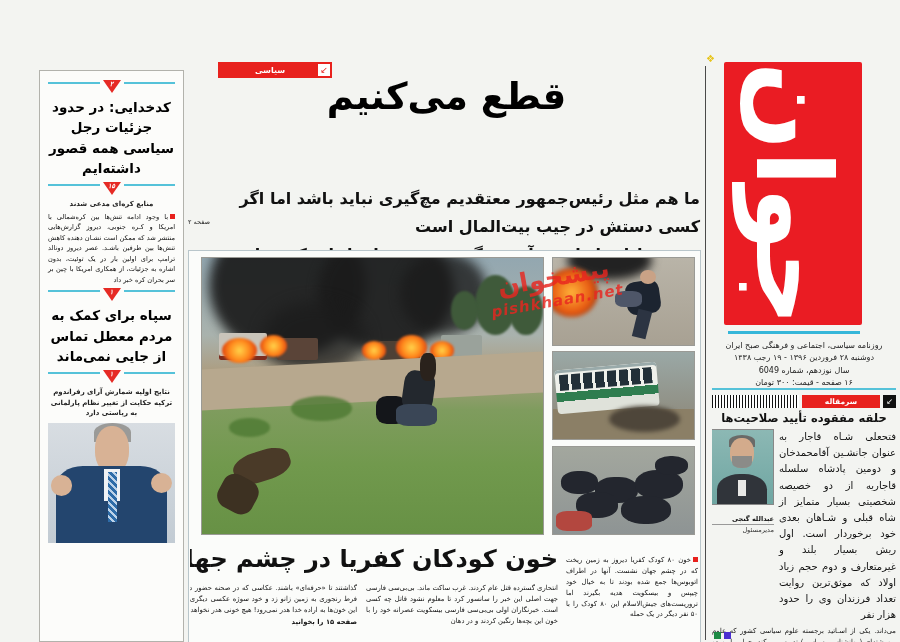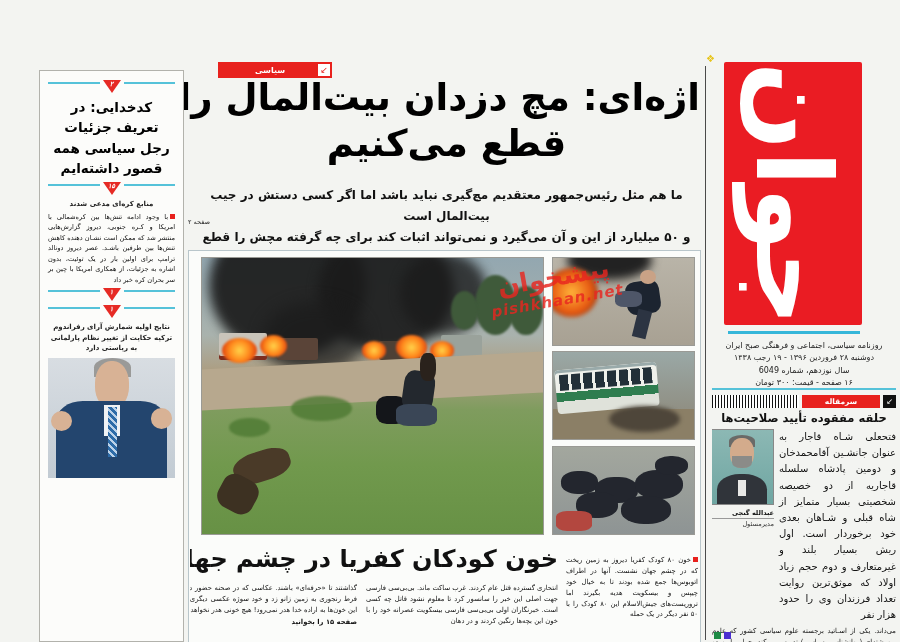--- a/index.html
+++ b/index.html
@@ -28,36 +28,36 @@
   .ed-top{display:flex;gap:5px;}
   .ed-lead{flex:1;font-size:10px;line-height:1.62;text-align:justify;}
   .author{width:62px;flex:0 0 auto;font-size:6.5px;text-align:right;}
   .auth-photo{position:relative;width:62px;height:74px;background:linear-gradient(180deg,#8cb8b4,#6fa6a2);
         border:1px solid #888;overflow:hidden;}
   .ap-suit{position:absolute;left:6px;bottom:-4px;width:50px;height:34px;background:#30343a;border-radius:45% 45% 0 0;}
   .ap-shirt{position:absolute;left:27px;bottom:8px;width:8px;height:16px;background:#e8e8e6;}
   .ap-head{position:absolute;left:19px;top:8px;width:24px;height:30px;background:#d3ab8c;border-radius:46%;}
   .ap-hair{position:absolute;left:18px;top:5px;width:26px;height:12px;background:#6a6a68;border-radius:50% 50% 0 0;}
   .ap-beard{position:absolute;left:21px;top:26px;width:20px;height:12px;background:#8b8b88;border-radius:0 0 45% 45%;}
-  .auth-name{font-weight:bold;border-bottom:1px solid #999;padding:4px 0 1px;}
+  .auth-name{font-weight:bold;border-bottom:1px solid #999;padding:10px 0 1px;}
   .auth-role{padding-top:1px;color:#333;}
   .ed-body{font-size:6.8px;line-height:1.62;text-align:justify;margin-top:3px;}
   .ed-squares{position:absolute;bottom:3px;left:2px;display:flex;gap:3px;}
   .sq{width:7px;height:7px;display:inline-block;}
   .sq-blue{background:#4b2fd0;} .sq-green{background:#1d8a44;}
 
   
   .tag{left:218px;top:62px;width:114px;height:16px;background:#e8211d;display:flex;align-items:center;}
   .tag-icon{width:12px;height:12px;background:#fff;color:#e8211d;font-size:9px;line-height:12px;
         text-align:center;margin:0 2px;flex:0 0 auto;}
   .tag-label{flex:1;color:#fff;font-size:8px;font-weight:bold;text-align:center;padding-left:6px;}
   .headline{left:193px;top:74px;width:507px;text-align:center;font-weight:bold;color:#000;}
   .headline .h1a{font-size:37px;line-height:1.28;letter-spacing:-1px;white-space:nowrap;}
   .headline .h1b{font-size:37px;line-height:1.25;letter-spacing:-1px;}
-  .subhead{left:193px;top:185px;width:507px;text-align:center;font-size:12px;font-weight:bold;line-height:1.75;}
+  .subhead{left:193px;top:185px;width:507px;font-size:16px;font-weight:bold;line-height:1.75;}
   .page-ref{left:188px;top:218px;font-size:6.5px;color:#222;}
 
   
   .story-frame{left:188px;top:250px;width:511px;height:391px;border:1px solid #b9c6cb;background:#fbfcfa;}
   .photo{position:absolute;overflow:hidden;border:1px solid #9a9a95;}
   .mp{left:201px;top:257px;width:341px;height:276px;
       background:linear-gradient(180deg,#93a7b0 0%,#a9b2ad 28%,#ac9f85 40%,#7f9c5e 55%,#71994d 75%,#679145 100%);}
   .blob{position:absolute;border-radius:50%;}
   .smoke{background:#1b1b1b;filter:blur(6px);opacity:.92;}
   .s1{left:2%;top:-16%;width:46%;height:52%;}
@@ -189,21 +189,20 @@
       <span class="sq sq-blue"></span>
       <span class="sq sq-green"></span>
     </div>
   </div>
 
   <div class="abs tag">
     <span class="tag-icon">↙</span>
     <span class="tag-label">سیاسی</span>
   </div>
   <div class="abs headline">
-    <div class="h1a">اژه‌ای: مچ دزدان بیت‌المال را</div>
     <div class="h1b">قطع می‌کنیم</div>
   </div>
   <div class="abs subhead">
     <div>ما هم مثل رئیس‌جمهور معتقدیم مچ‌گیری نباید باشد اما اگر کسی دستش در جیب بیت‌المال است</div>
     <div>و ۵۰ میلیارد از این و آن می‌گیرد و نمی‌تواند اثبات کند برای چه گرفته مچش را قطع می‌کنیم</div>
   </div>
   <div class="abs page-ref">صفحه ۲</div>
 
   <div class="abs story-frame"></div>
 
@@ -283,41 +282,42 @@
 
   <div class="abs sidebar">
 
     <div class="divider">
       <span class="dline"></span>
       <span class="tri">
           <i class="num">۲</i>
         </span>
       <span class="dline"></span>
     </div>
-    <div class="sb-head">کدخدایی: در تعریف جزئیات رجل سیاسی همه قصور داشته‌ایم</div>
+    <div class="sb-head">کدخدایی: در حدود جزئیات رجل سیاسی همه قصور داشته‌ایم</div>
 
     <div class="divider">
       <span class="dline"></span>
       <span class="tri">
           <i class="num">۱۵</i>
         </span>
       <span class="dline"></span>
     </div>
     <div class="kicker">منابع کره‌ای مدعی شدند</div>
     <div class="sb-body">
       <span class="bullet"></span><span>با وجود ادامه تنش‌ها بین کره‌شمالی با امریکا و کـره جنوبی، دیروز گزارش‌هایی منتشر شد که ممکن است نشـان دهنده کاهش تنش‌ها بین طرفین باشـد. عصر دیروز دونالد ترامپ برای اولین بار در یک توئیت، بدون اشاره به جزئیات، از همکاری امریکا با چین بر سر بحران کره خبر داد</span>
     </div>
 
     <div class="divider">
       <span class="dline"></span>
       <span class="tri">
           <i class="num">۱</i>
         </span>
       <span class="dline"></span>
     </div>
+    <div class="sb-head">سپاه برای کمک به مردم معطل تماس از جایی نمی‌ماند</div>
 
     <div class="divider">
       <span class="dline"></span>
       <span class="tri">
           <i class="num">۱</i>
         </span>
       <span class="dline"></span>
     </div>
     <div class="kicker">نتایج اولیه شمارش آرای رفراندوم ترکیه حکایت از تغییر نظام پارلمانی به ریاستی دارد</div>
 

